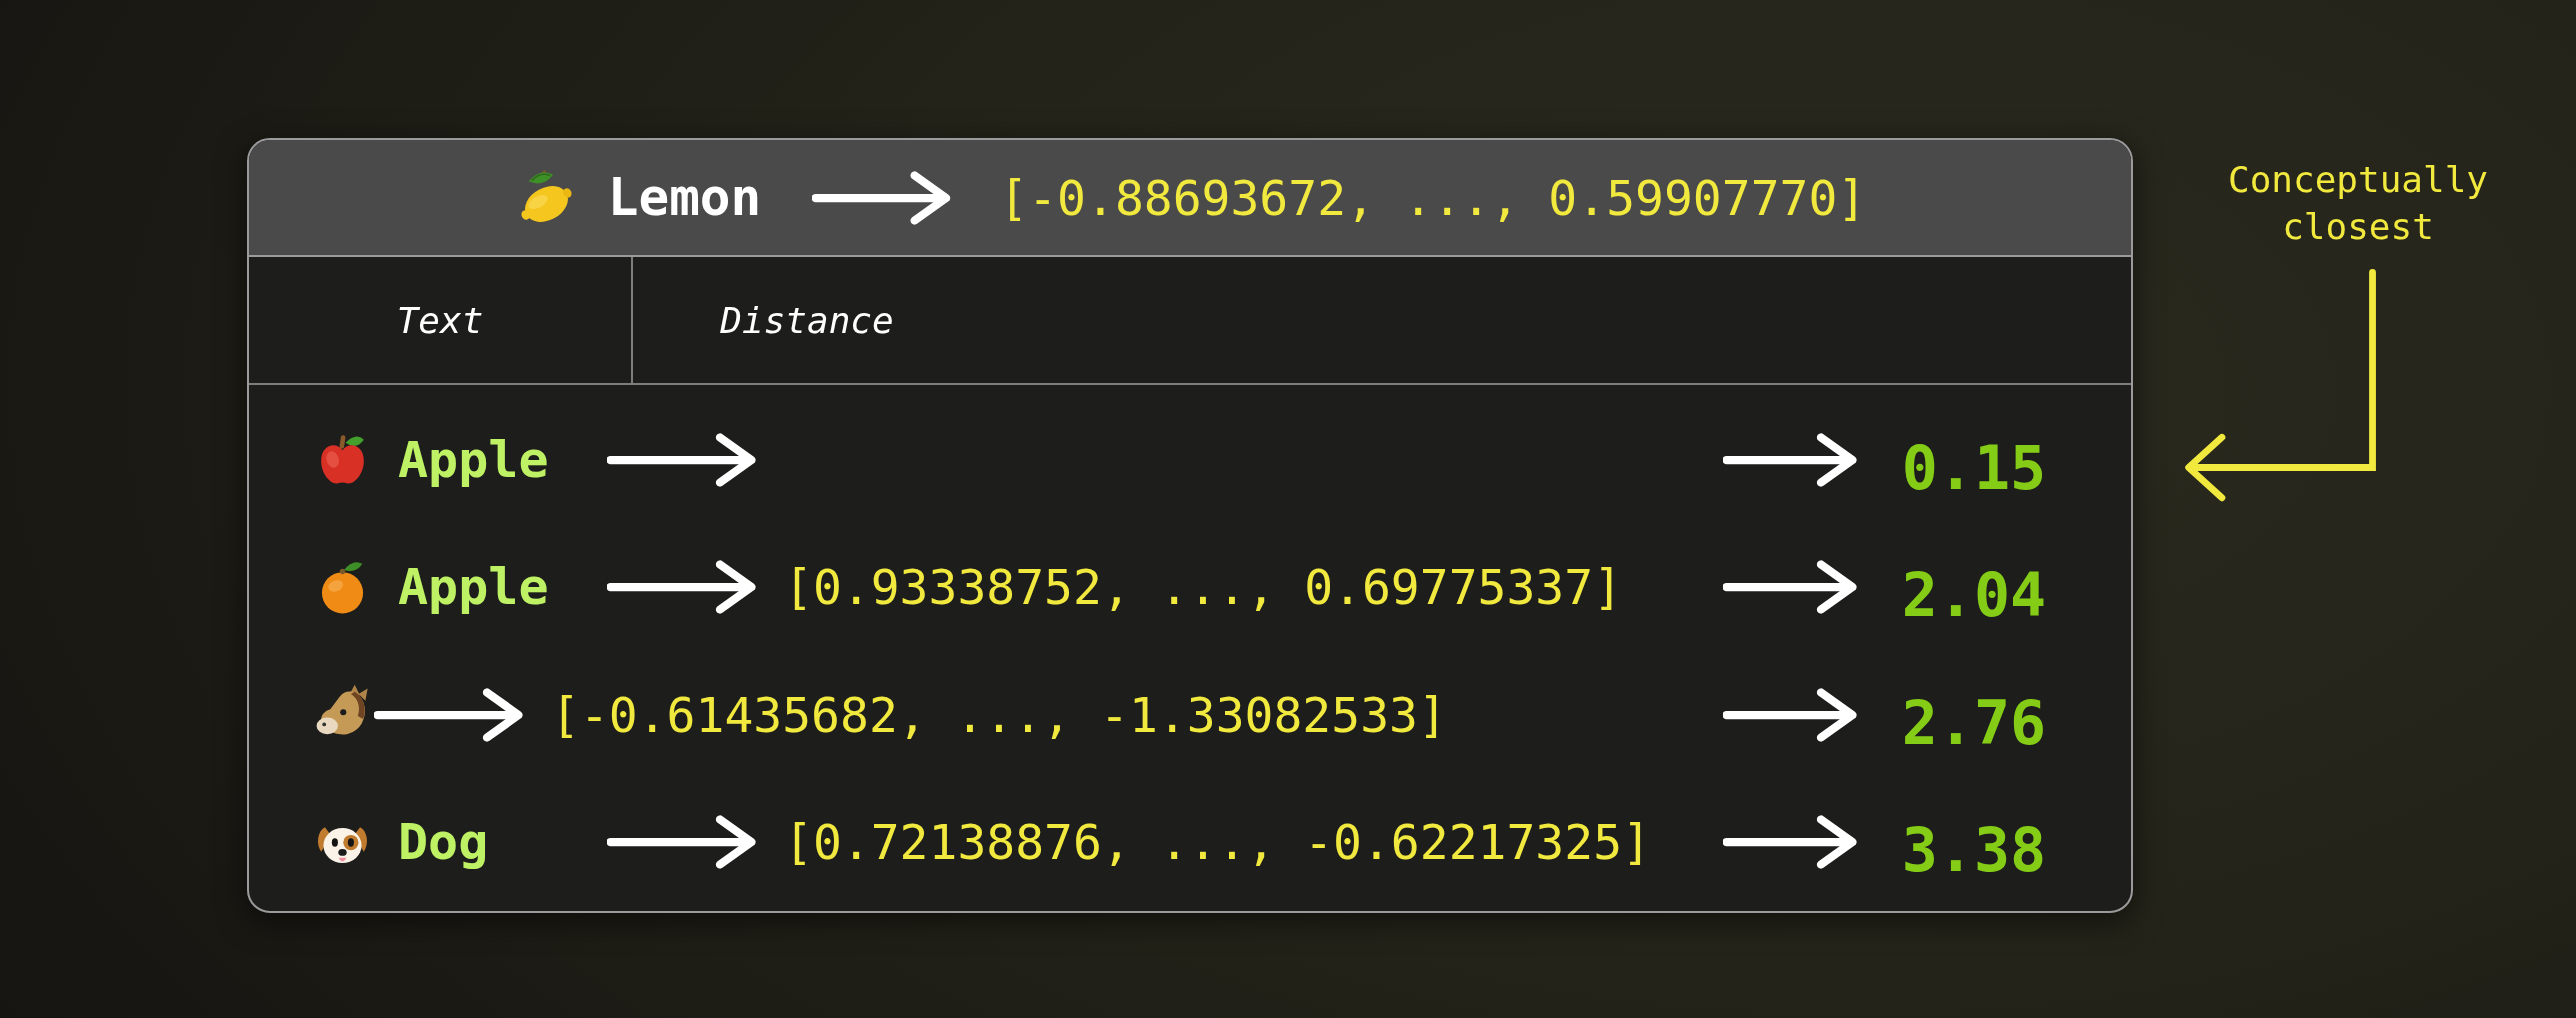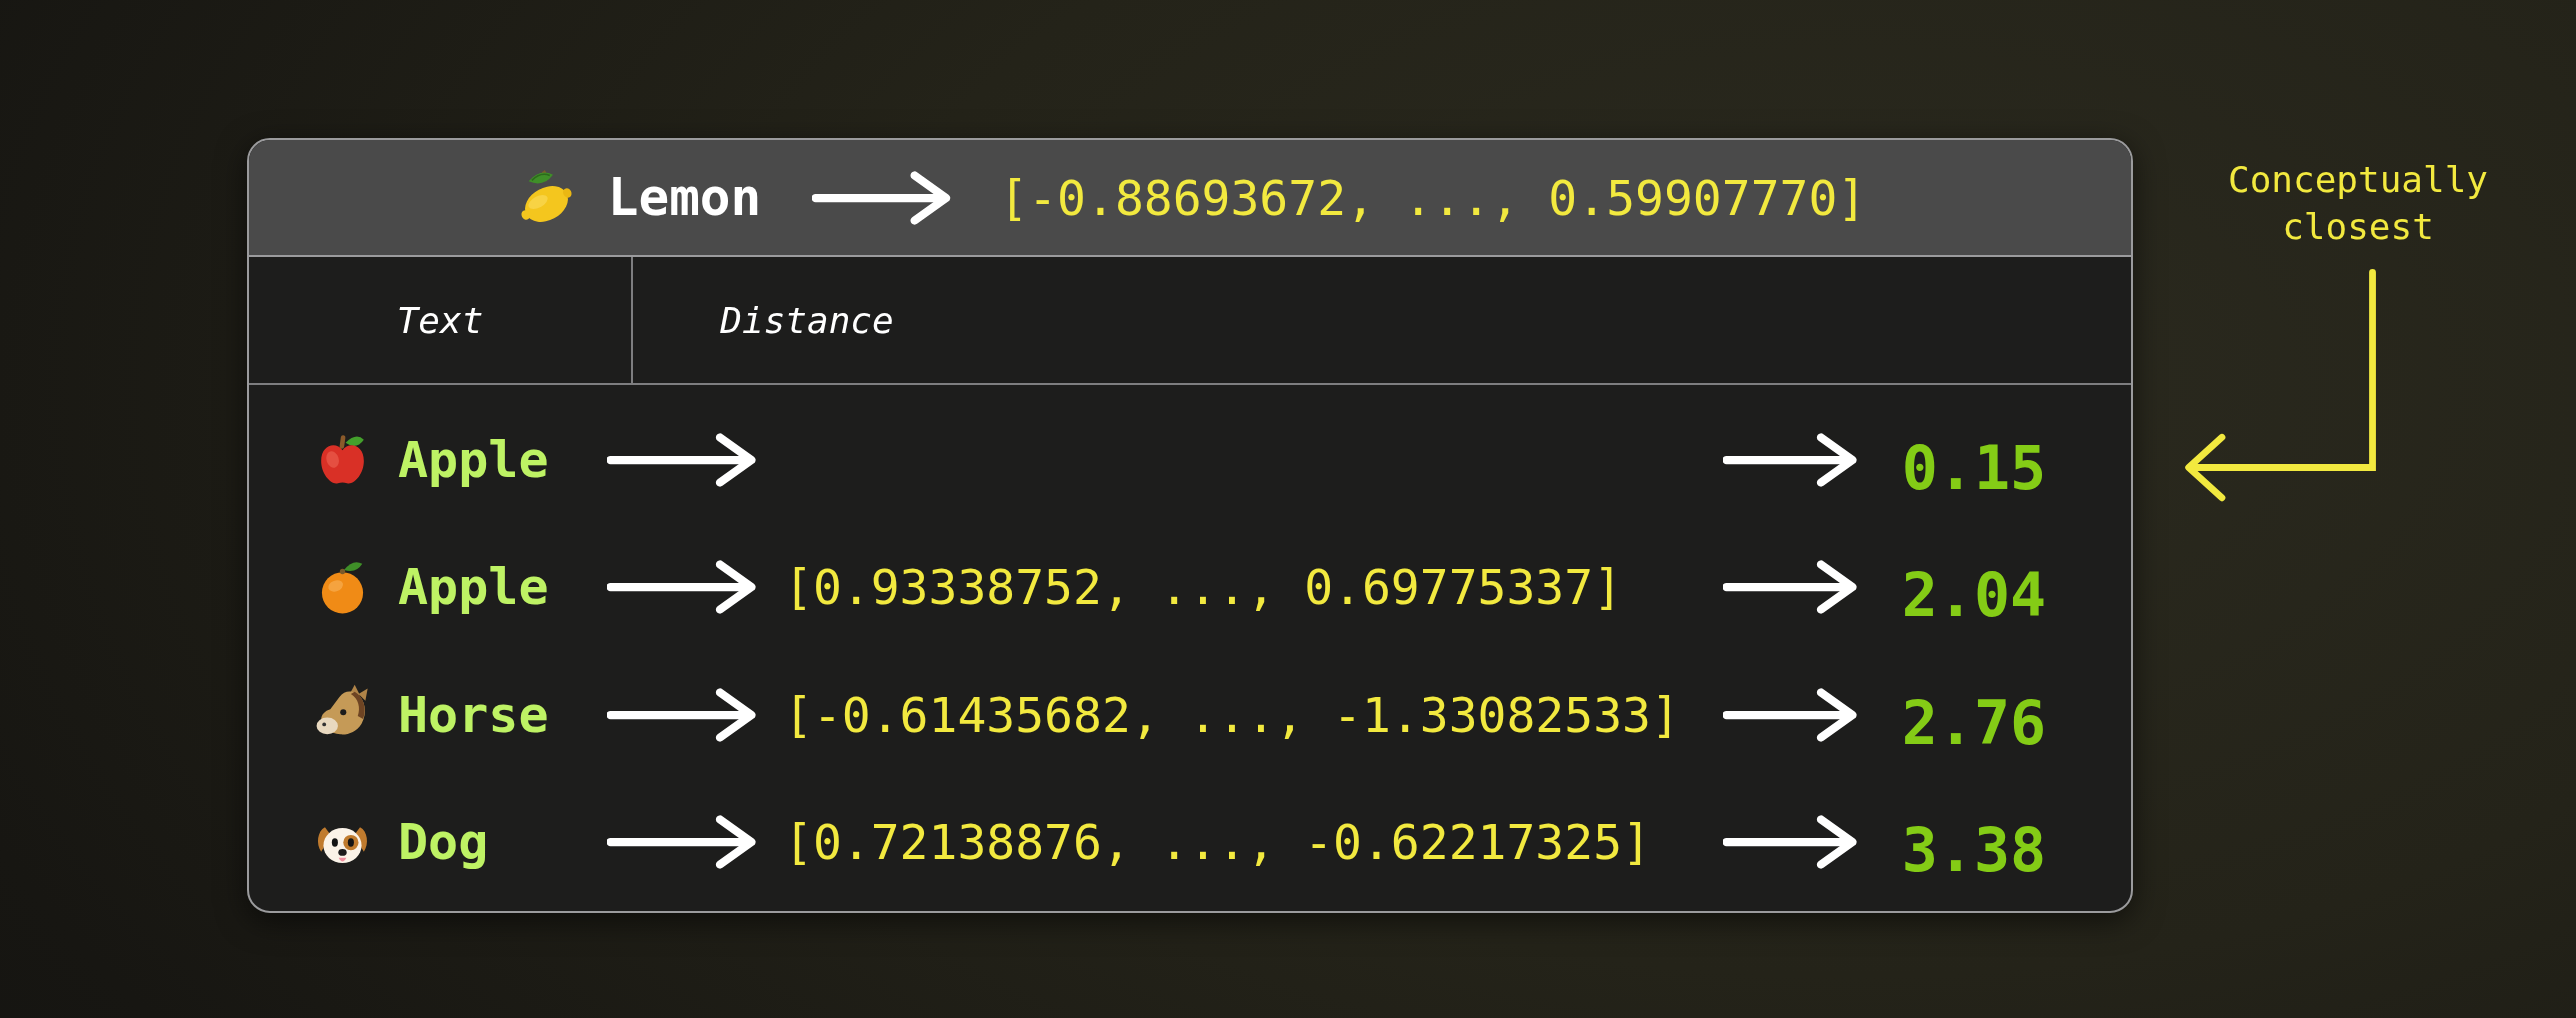--- a/index.html
+++ b/index.html
@@ -130,21 +130,20 @@
           <svg viewBox="0 0 80 80">
             <path d="M50 12 L56 1 L63 15 Z" fill="#b08448"></path>
             <path d="M61 13 L73 6 L70 22 Z" fill="#b08448"></path>
             <path d="M58 12 C70 20 73 38 65 52 C58 63 47 67 37 66 C24 65 12 58 12 47 C12 40 17 35 24 33 L36 17 C42 9 50 8 58 12 Z" fill="#c59a57"></path>
             <path d="M56 10 C68 17 72 32 67 46 L60 42 C64 31 61 19 51 13 Z" fill="#6e4423"></path>
             <ellipse cx="20" cy="55" rx="14" ry="11" fill="#e9d9c0"></ellipse>
             <circle cx="16" cy="53" r="2.5" fill="#333"></circle>
             <circle cx="41" cy="37" r="4" fill="#1c1c1c"></circle>
           </svg>
         </span>
-        <span class="name">Horse</span>
         <svg class="warrow row-arrow1" viewBox="0 0 200 72">
           <path d="M4 36 H183"></path>
             <path d="M150 6 L192 36 L150 66"></path>
         </svg>
         <span class="emb">[-0.61435682, ..., -1.33082533]</span>
         <svg class="warrow row-arrow2" viewBox="0 0 180 72">
           <path d="M4 36 H163"></path>
             <path d="M130 6 L172 36 L130 66"></path>
         </svg>
         <span class="dist">2.76</span>

